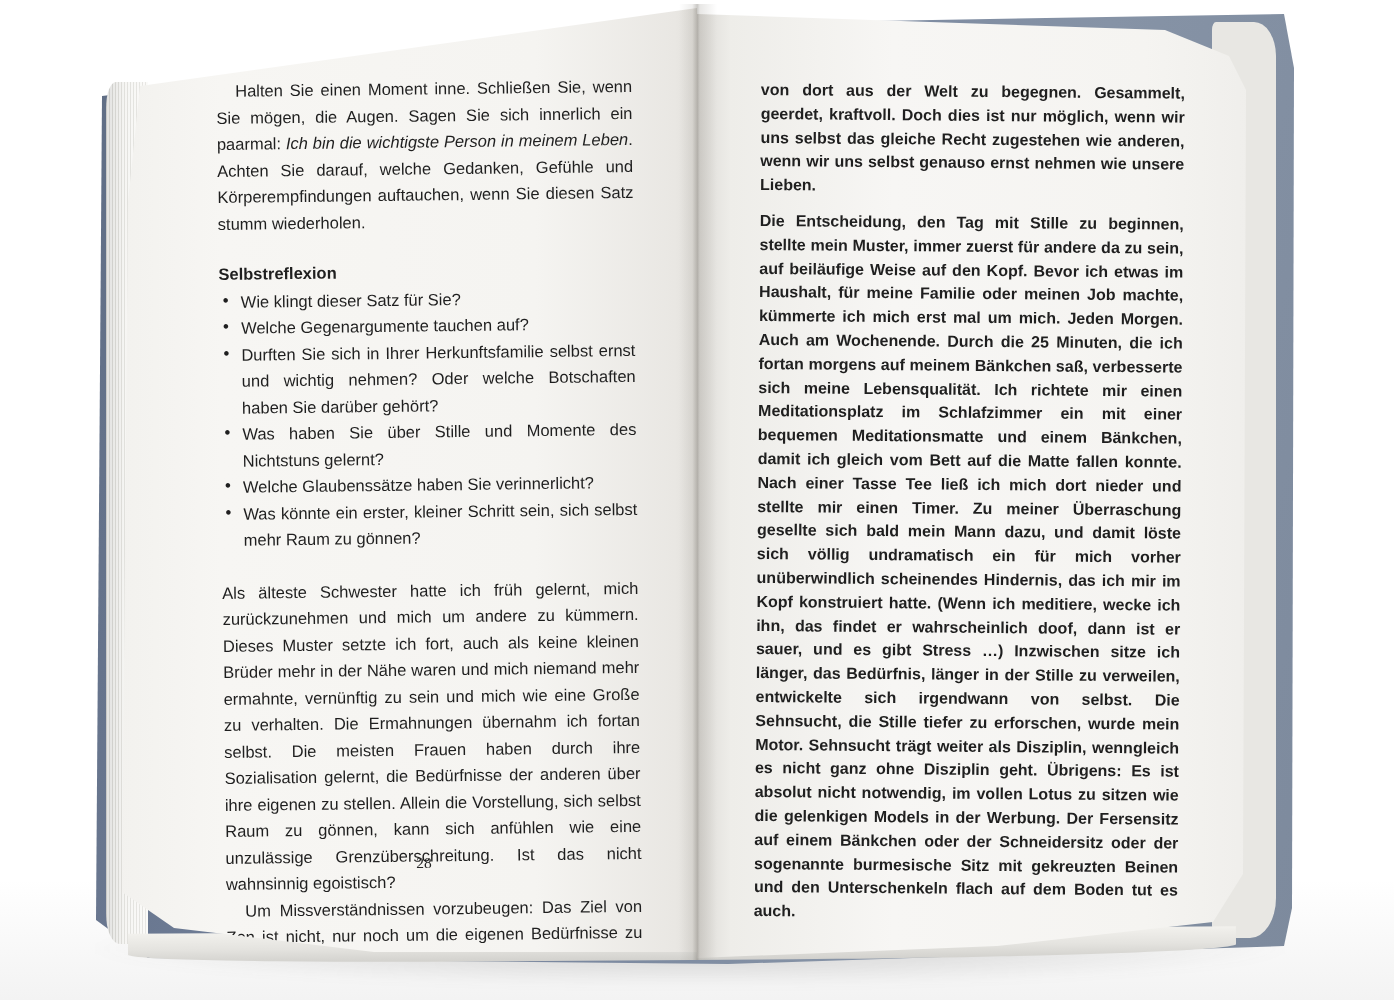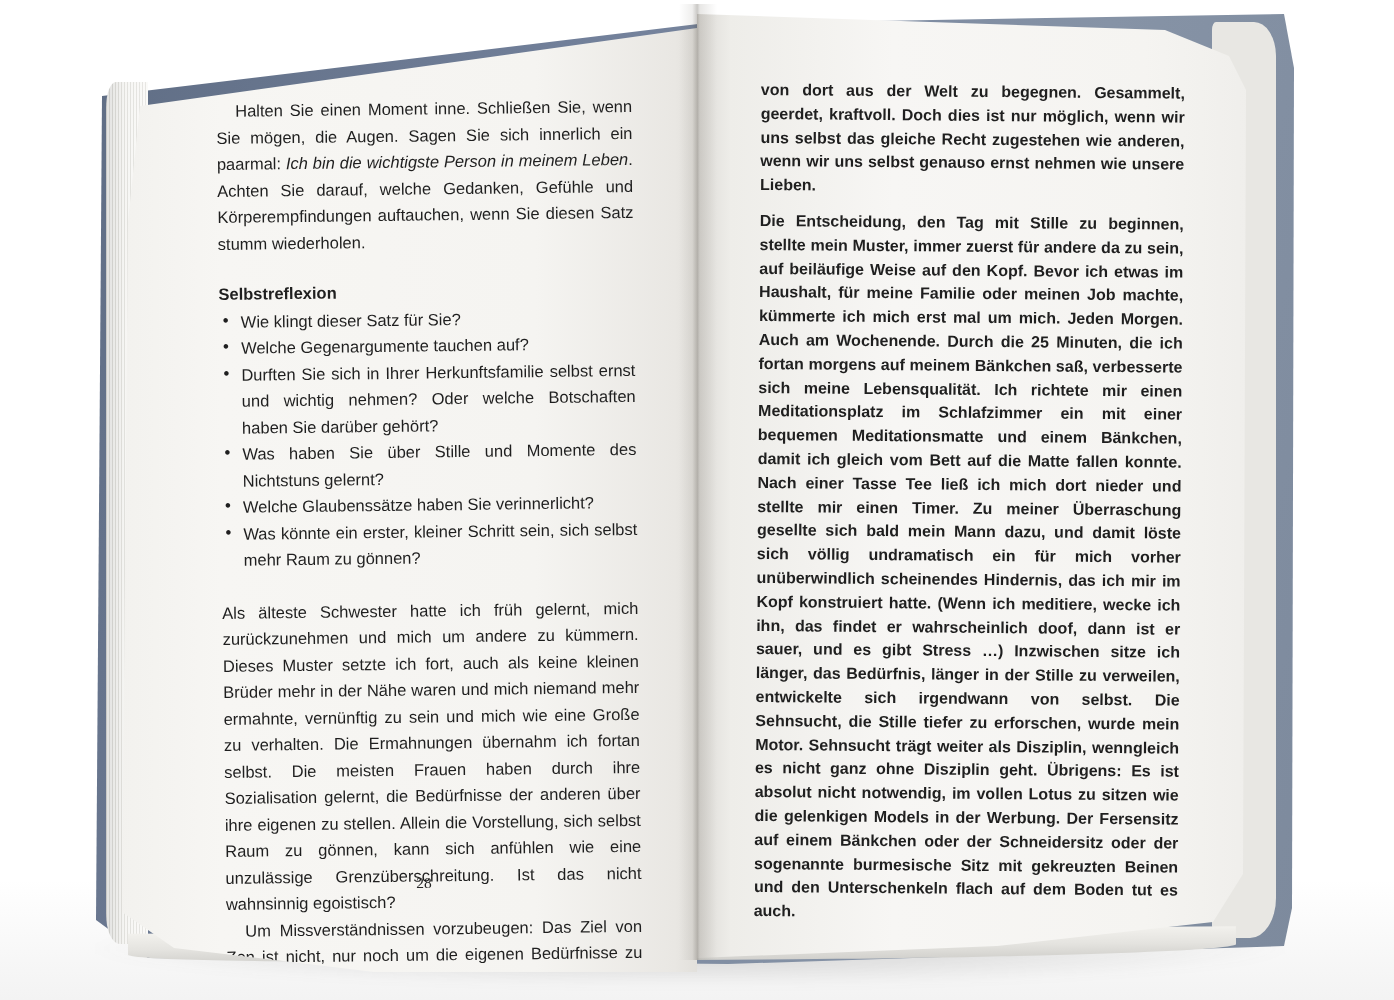--- a/index.html
+++ b/index.html
@@ -45,21 +45,21 @@
   .edges-bottom{
     position:absolute;left:128px;top:930px;width:1108px;height:30px;z-index:2;
     background:linear-gradient(to bottom,#f2f1ed 0%,#e4e3df 55%,#d2d1cd 100%);
     border-radius:0 0 40% 30%;
     transform:rotate(-0.4deg);
   }
 
   
   .page{position:absolute;z-index:3;}
   .page-left{
-    left:112px;top:22px;width:585px;height:952px;
+    left:112px;top:2px;width:585px;height:952px;
     background:linear-gradient(to right,#f2f1ee 0%,#f7f6f3 18%,#f5f4f1 70%,#e9e7e3 93%,#dcdad5 100%);
     clip-path:polygon(28px 84px,585px 6px,585px 950px,262px 950px,62px 926px,10px 890px,16px 200px);
     padding-left:20px;
   }
   .page-right{
     left:697px;top:6px;width:560px;height:952px;
     background:linear-gradient(to right,#dcdad6 0%,#eeede9 6%,#f7f6f4 35%,#f5f4f1 80%,#efeeeb 100%);
     clip-path:polygon(0 8px,468px 24px,532px 50px,549px 84px,546px 868px,516px 916px,300px 940px,0 952px);
     font-weight:bold;
   }

